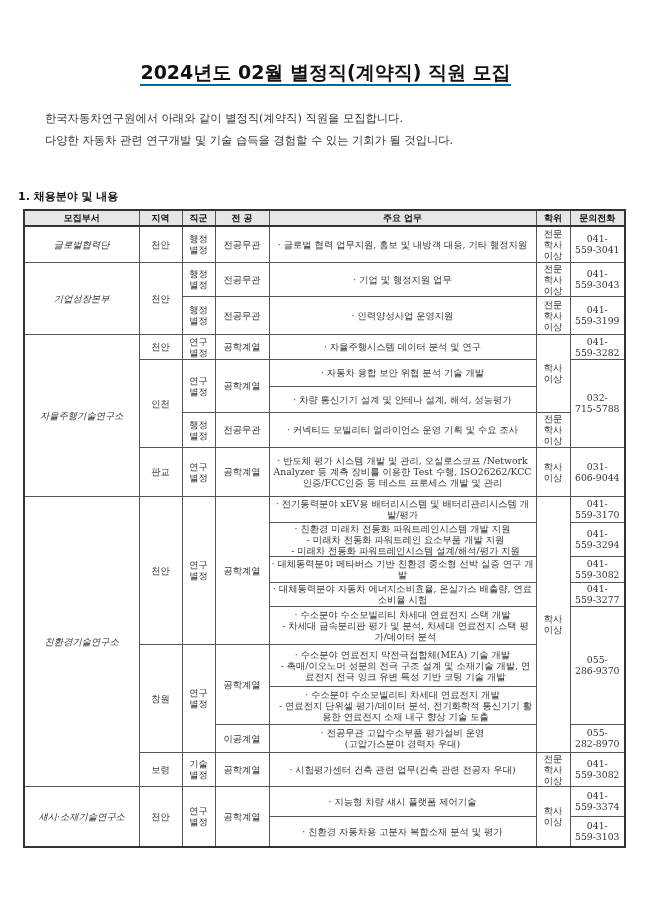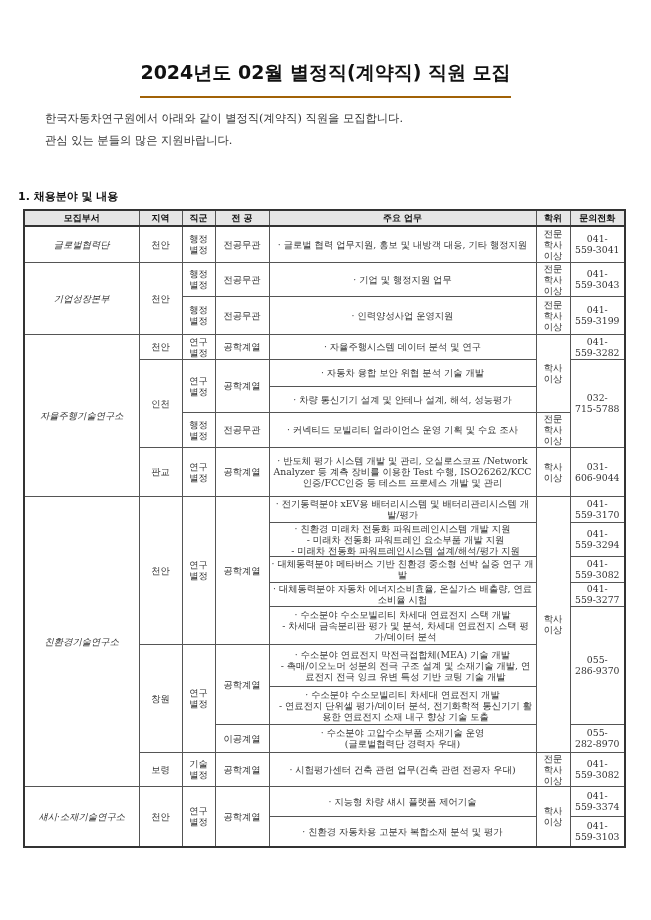--- a/index.html
+++ b/index.html
@@ -1,20 +1,20 @@
 <!DOCTYPE html>
 <html><head>
 <meta charset="utf-8">
 <style>
   html, body { margin:0; padding:0; background:#ffffff; }
   body { width:651px; height:920px; position:relative; overflow:hidden;
          font-family:"DejaVu Serif", serif; color:#222; }
   .title { position:absolute; left:0; width:651px; top:60px; text-align:center;
            font-family:"DejaVu Sans", sans-serif; font-size:19px; font-weight:bold; color:#111; }
-  .title span { border-bottom:2px solid #a16207; padding-bottom:13px; }
+  .title span { border-bottom:2px solid #0369a1; padding-bottom:1px; }
   .intro { position:absolute; left:21px; top:108px; font-size:11.3px; line-height:22px; color:#333;margin-left:24px; }
   .intro div { white-space:nowrap; }
   .section { position:absolute; left:18px; top:189px; font-family:"DejaVu Sans", sans-serif;
              font-size:11px; font-weight:bold; color:#111; }
   table.grid { position:absolute; left:23px; top:209px; width:601px; border-collapse:collapse;
                table-layout:fixed; border:2px solid #333; }
   table.grid td, table.grid th { border:1px solid #555; padding:0 2px; font-size:9.3px;
                line-height:11px; color:#333; vertical-align:middle; text-align:center;
                overflow:hidden; }
   table.grid th { background:#e6e6e6; font-family:"DejaVu Sans", sans-serif; font-weight:bold;
@@ -24,21 +24,21 @@
   td.small { font-size:8.6px; line-height:10px; }
   td.dept { font-size:9.5px;font-style:italic; }
 </style>
 </head>
 <body>
 
 <div class="title"><span>2024년도 02월 별정직(계약직) 직원 모집</span></div>
 
 <div class="intro">
   <div>한국자동차연구원에서 아래와 같이 별정직(계약직) 직원을 모집합니다.</div>
-  <div>관심 있는 분들의 많은 지원바랍니다.</div>
+  <div>다양한 자동차 관련 연구개발 및 기술 습득을 경험할 수 있는 기회가 될 것입니다.</div>
 </div>
 
 <div class="section">1. 채용분야 및 내용</div>
 
 <table class="grid">
   <colgroup>
     <col style="width:115px">
       <col style="width:43px">
       <col style="width:33px">
       <col style="width:54px">
@@ -192,22 +192,22 @@
   </tr>
   <tr style="height:38px">
     <td class="duty small">
       <div>· 수소분야 수소모빌리티 차세대 연료전지 개발</div>
       <div class="sub">- 연료전지 단위셀 평가/데이터 분석, 전기화학적 통신기기 활용한 연료전지 소재 내구 향상 기술 도출</div>
     </td>
   </tr>
   <tr style="height:28px">
     <td>이공계열</td>
     <td class="duty small">
-      <div>· 수소분야 고압수소부품 소재기술 운영</div>
-      <div>(글로벌협력단 경력자 우대)</div>
+      <div>· 전공무관 고압수소부품 평가설비 운영</div>
+      <div>(고압가스분야 경력자 우대)</div>
     </td>
     <td class="ml">055-
 282-8970</td>
   </tr>
   <tr style="height:34px">
     <td>보령</td>
     <td class="small ml">기술
 별정</td>
     <td>공학계열</td>
     <td class="duty">· 시험평가센터 건축 관련 업무(건축 관련 전공자 우대)</td>

